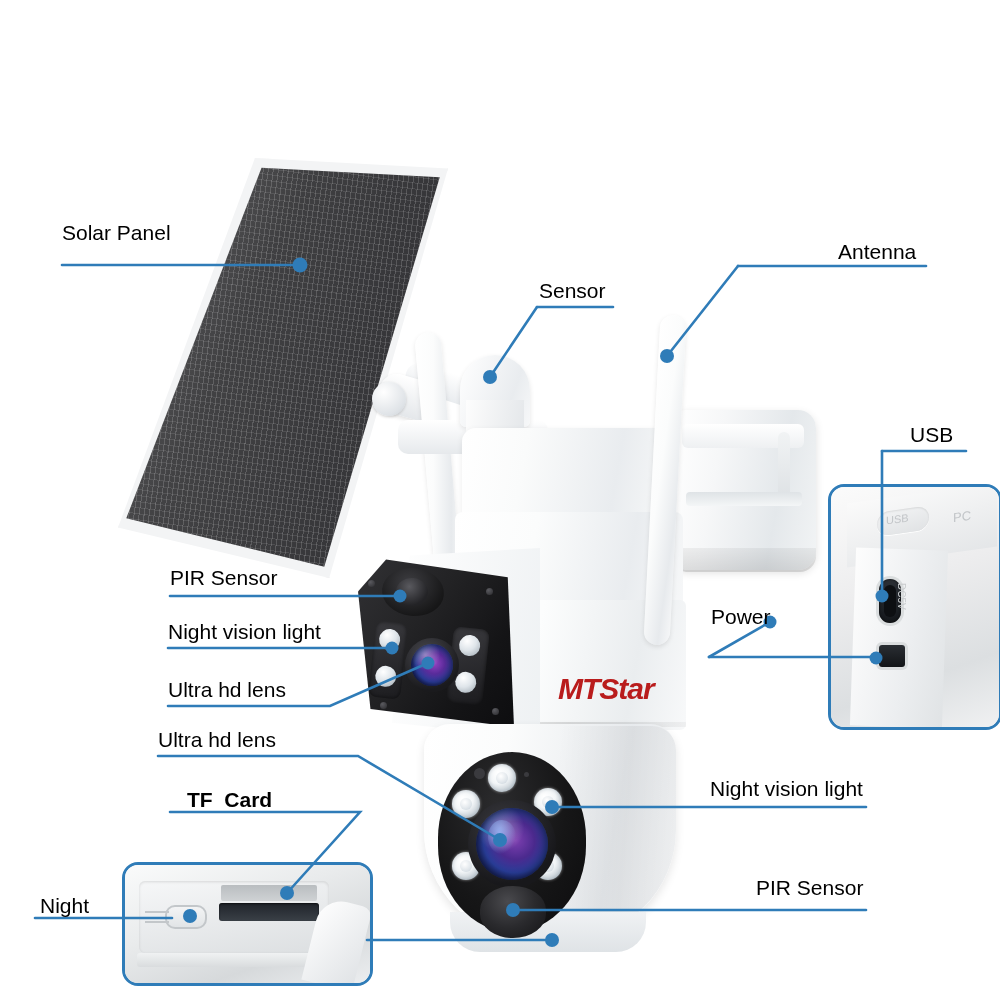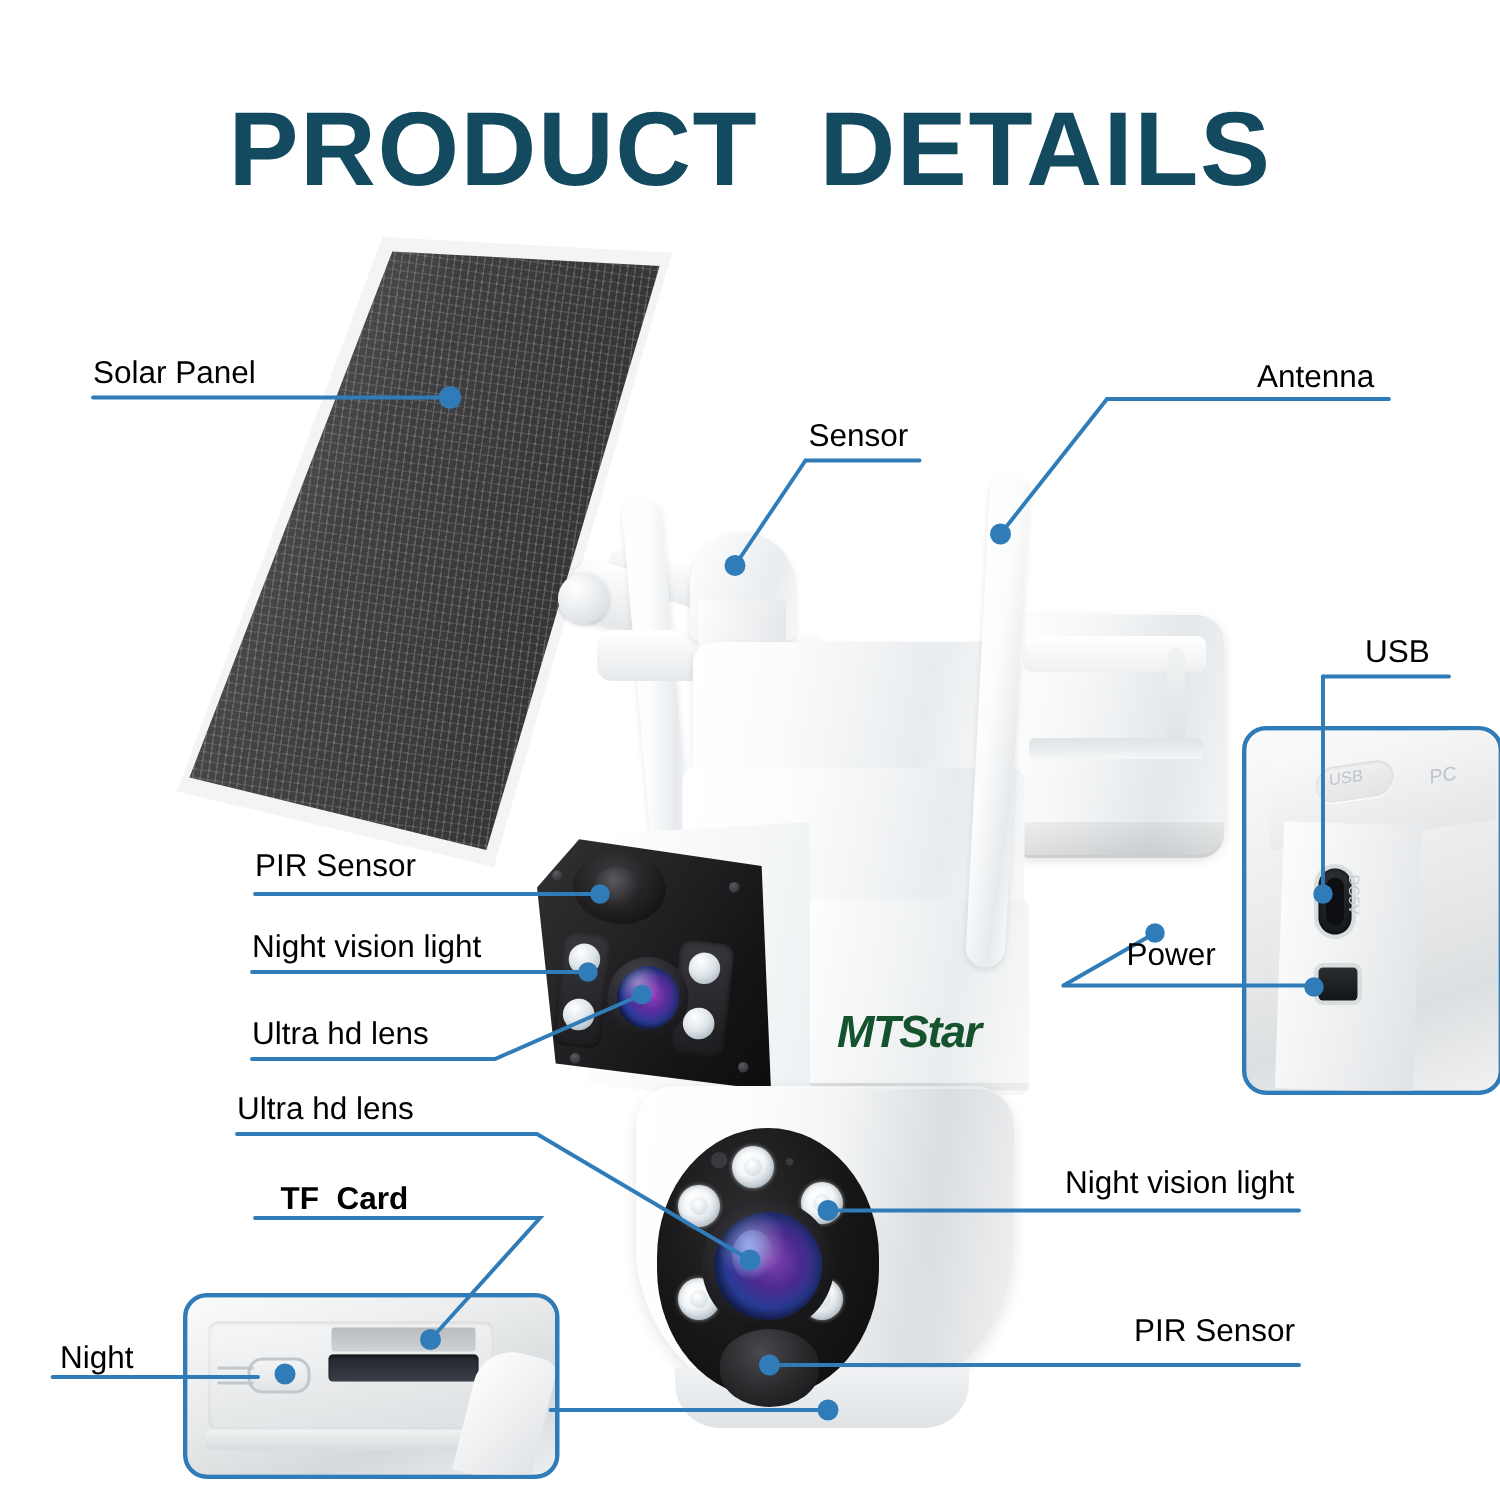--- a/index.html
+++ b/index.html
@@ -246,21 +246,21 @@
   }
   .screw{
     position:absolute;width:7px;height:7px;border-radius:50%;
     background:radial-gradient(circle at 35% 30%,#5a5a5f,#2a2a2d);
   }
 
   
   #mtstar{
     position:absolute;left:558px;top:672px;
     font-size:30px;font-weight:bold;font-style:italic;letter-spacing:-1px;
-    color:#14532d;white-space:pre;
+    color:#b91c1c;white-space:pre;
     font-family:"Liberation Sans","DejaVu Sans",sans-serif;
   }
 
   
   .inset-box{
     position:absolute;border:3px solid #2f7cb8;border-radius:16px;overflow:hidden;
     background:#eef0f1;
   }
   
   #inset-tf{left:122px;top:862px;width:245px;height:118px;}
@@ -347,21 +347,20 @@
     position:absolute;left:76px;top:96px;font-size:10px;color:#c9ccce;
     transform:rotate(90deg);transform-origin:left top;
     font-family:"Liberation Sans",sans-serif;
   }
 </style>
 </head>
 <body>
 
 <div id="stage">
 
-  <div id="title">PRODUCT  DETAILS</div>
 
   <div class="part" id="solar-wrap">
     <div id="solar-frame"></div>
     <div id="solar-cells"></div>
     <div id="solar-sheen"></div>
   </div>
   <div class="part" id="solar-rod"></div>
   <div class="part" id="solar-arm"></div>
   <div class="part" id="solar-ball"></div>
 
@@ -497,29 +496,29 @@
       <circle cx="428" cy="663" r="6.5"></circle>
       <circle cx="500" cy="840" r="7"></circle>
       <circle cx="287" cy="893" r="7"></circle>
       <circle cx="190" cy="916" r="7"></circle>
       <circle cx="552" cy="807" r="7"></circle>
       <circle cx="513" cy="910" r="7"></circle>
       <circle cx="552" cy="940" r="7"></circle>
     </g>
   </svg>
 
-  <div class="label" style="left:62px;top:238px;">Solar Panel</div>
+  <div class="label" style="left:62px;top:222px;">Solar Panel</div>
 
   <div class="label" style="left:539px;top:280px;">Sensor</div>
 
   <div class="label" style="left:838px;top:241px;">Antenna</div>
 
   <div class="label" style="left:910px;top:424px;">USB</div>
 
-  <div class="label" style="left:711px;top:626px;margin-left:40px;">Power</div>
+  <div class="label" style="left:711px;top:606px;">Power</div>
 
   <div class="label" style="left:170px;top:567px;">PIR Sensor</div>
 
   <div class="label" style="left:168px;top:621px;">Night vision light</div>
 
   <div class="label" style="left:168px;top:679px;">Ultra hd lens</div>
 
   <div class="label" style="left:158px;top:729px;">Ultra hd lens</div>
 
   <div class="label" style="left:187px;top:789px;font-weight:bold;">TF  Card</div>

